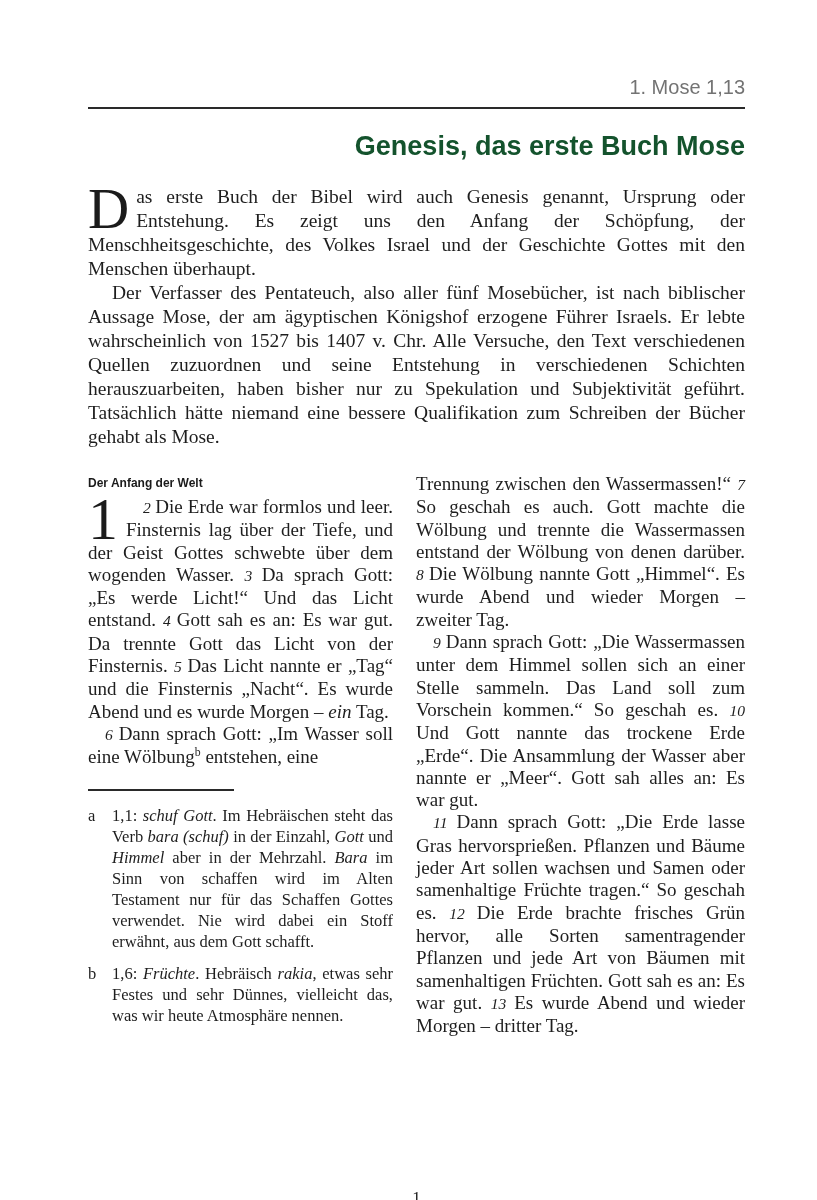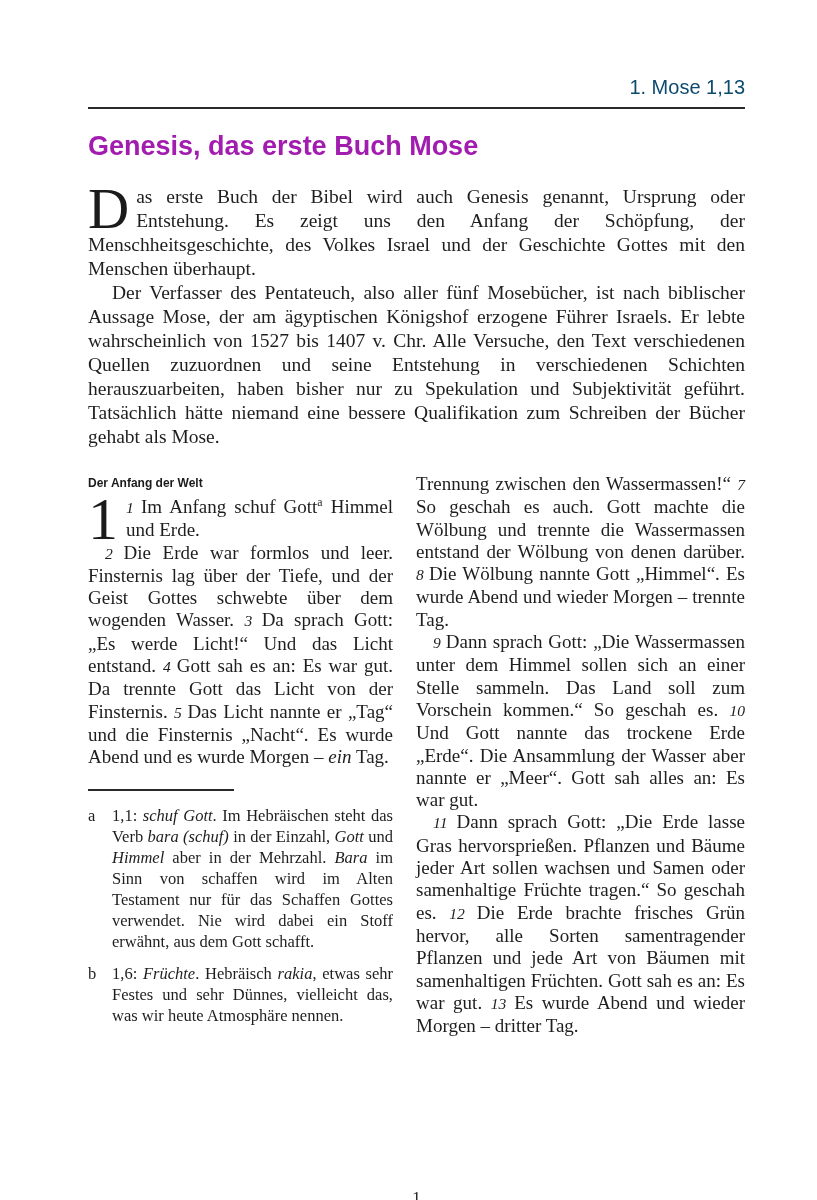--- a/index.html
+++ b/index.html
@@ -16,36 +16,36 @@
   }
   .content {
     padding: 0 72px 0 88px;
   }
   .running-head {
     margin-top: 76px;
     text-align: right;
     font-family: "Liberation Sans", sans-serif;
     font-size: 20px;
     line-height: 22px;
-    color: #0c4a6e;
+    color: #737373;
   }
   .head-rule {
     margin-top: 9px;
     border: none;
     border-top: 2px solid #2a2a2a;
     height: 0;
   }
   .title {
     margin: 20px 0 0 0;
-    text-align: left;
+    text-align: right;
     font-family: "Liberation Sans", sans-serif;
     font-weight: bold;
     font-size: 27px;
     line-height: 34px;
-    color: #a21caf;
+    color: #14532d;
   }
   .intro {
     margin-top: 22px;
     font-size: 19.5px;
     line-height: 24px;
     text-align: justify;
     hyphens: auto;
   }
   .intro p { margin: 0; }
   .intro p.indent { text-indent: 24px; }
@@ -141,35 +141,36 @@
 
     <div class="intro">
       <p class="intro-p"><span class="dropcap">D</span><span>as erste Buch der Bibel wird auch Genesis genannt, Ursprung oder Entstehung. Es zeigt uns den Anfang der Schöpfung, der Menschheitsgeschichte, des Volkes Israel und der Geschichte Gottes mit den Menschen überhaupt.</span></p>
       <p class="intro-p indent">Der Verfasser des Pentateuch, also aller fünf Mosebücher, ist nach biblischer Aussage Mose, der am ägyptischen Königshof erzogene Führer Israels. Er lebte wahrscheinlich von 1527 bis 1407 v. Chr. Alle Versuche, den Text verschiedenen Quellen zuzuordnen und seine Entstehung in verschiedenen Schichten herauszuarbeiten, haben bisher nur zu Spekulation und Subjektivität geführt. Tatsächlich hätte niemand eine bessere Qualifikation zum Schreiben der Bücher gehabt als Mose.</p>
     </div>
 
     <div class="columns">
 
       <div class="col">
         <h2 class="section-heading">Der Anfang der Welt</h2>
-        <p class="verse-p"><span class="chapnum">1</span><span><span class="s-vn">1 </span><span>Im Anfang schuf Gott</span><span class="s-sup">a</span><span> Himmel und Erde.</span></span></p>
+        <p class="verse-p"><span class="chapnum">1</span></p>
         <p class="verse-p indent"><span class="s-vn">2 </span><span>Die Erde war formlos und leer. Finsternis lag über der Tiefe, und der Geist Gottes schwebte über dem wogenden Wasser. </span><span class="s-vn">3 </span><span>Da sprach Gott: „Es werde Licht!“ Und das Licht entstand. </span><span class="s-vn">4 </span><span>Gott sah es an: Es war gut. Da trennte Gott das Licht von der Finsternis. </span><span class="s-vn">5 </span><span>Das Licht nannte er „Tag“ und die Finsternis „Nacht“. Es wurde Abend und es wurde Morgen – </span><span class="s-i">ein</span><span> Tag.</span></p>
+        <p class="verse-p indent"><span class="s-vn">6 </span><span>Dann sprach Gott: „Im Wasser soll eine Wölbung</span><span class="s-sup">b</span><span> entstehen, eine</span></p>
 
         <div class="footnote-rule"></div>
 
         <div class="footnote">
           <span class="fn-marker">a</span><span><span>1,1: </span><span class="s-i">schuf Gott</span><span>. Im Hebräischen steht das Verb </span><span class="s-i">bara (schuf)</span><span> in der Einzahl, </span><span class="s-i">Gott</span><span> und </span><span class="s-i">Himmel</span><span> aber in der Mehrzahl. </span><span class="s-i">Bara</span><span> im Sinn von schaffen wird im Alten Testament nur für das Schaffen Gottes verwendet. Nie wird dabei ein Stoff erwähnt, aus dem Gott schafft.</span></span>
         </div>
         <div class="footnote">
           <span class="fn-marker">b</span><span><span>1,6: </span><span class="s-i">Früchte</span><span>. Hebräisch </span><span class="s-i">rakia</span><span>, etwas sehr Festes und sehr Dünnes, vielleicht das, was wir heute Atmosphäre nennen.</span></span>
         </div>
       </div>
 
       <div class="col">
-        <p class="verse-p"><span>Trennung zwischen den Wassermassen!“ </span><span class="s-vn">7 </span><span>So geschah es auch. Gott machte die Wölbung und trennte die Wassermassen entstand der Wölbung von denen darüber. </span><span class="s-vn">8 </span><span>Die Wölbung nannte Gott „Himmel“. Es wurde Abend und wieder Morgen – trennte Tag.</span></p>
+        <p class="verse-p"><span>Trennung zwischen den Wassermassen!“ </span><span class="s-vn">7 </span><span>So geschah es auch. Gott machte die Wölbung und trennte die Wassermassen entstand der Wölbung von denen darüber. </span><span class="s-vn">8 </span><span>Die Wölbung nannte Gott „Himmel“. Es wurde Abend und wieder Morgen – zweiter Tag.</span></p>
         <p class="verse-p indent"><span class="s-vn">9 </span><span>Dann sprach Gott: „Die Wassermassen unter dem Himmel sollen sich an einer Stelle sammeln. Das Land soll zum Vorschein kommen.“ So geschah es. </span><span class="s-vn">10 </span><span>Und Gott nannte das trockene Erde „Erde“. Die Ansammlung der Wasser aber nannte er „Meer“. Gott sah alles an: Es war gut.</span></p>
         <p class="verse-p indent"><span class="s-vn">11 </span><span>Dann sprach Gott: „Die Erde lasse Gras hervorsprießen. Pflanzen und Bäume jeder Art sollen wachsen und Samen oder samenhaltige Früchte tragen.“ So geschah es. </span><span class="s-vn">12 </span><span>Die Erde brachte frisches Grün hervor, alle Sorten samentragender Pflanzen und jede Art von Bäumen mit samenhaltigen Früchten. Gott sah es an: Es war gut. </span><span class="s-vn">13 </span><span>Es wurde Abend und wieder Morgen – dritter Tag.</span></p>
       </div>
 
     </div>
   </div>
 
   <div class="page-number">1</div>
 </div>
 

